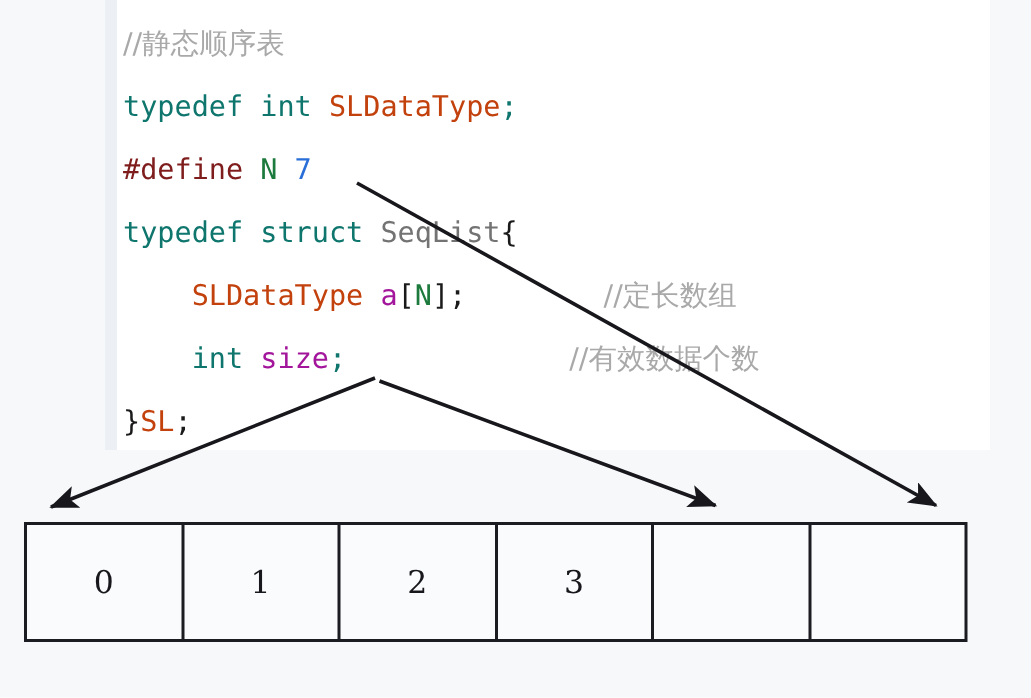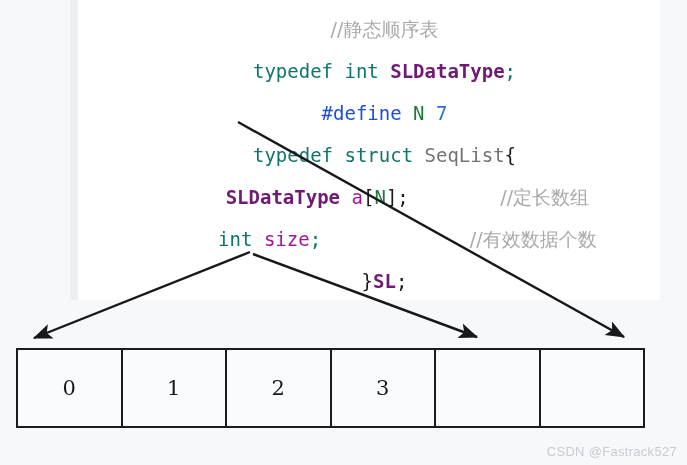--- a/index.html
+++ b/index.html
@@ -13,21 +13,20 @@
     font-family: "Liberation Sans", sans-serif;
     overflow: hidden;
     position: relative;
   }
 
   #stage {
     position: relative;
     width: 687px;
     height: 465px;
     overflow: hidden;
-    text-align: center;
   }
 
   
   #code-panel {
     position: absolute;
     left: 78px;
     top: 0;
     width: 582px;
     height: 300px;
     background: #ffffff;
@@ -53,22 +52,22 @@
   }
   .code-line {
     height: 42px;
     padding-left: 4px;
     white-space: pre;
   }
   .code-line:nth-child(1) { margin-top: 8px; }
 
   .tok-comment  { color: #a9a9a9; font-style: italic; }
   .tok-keyword  { color: #0f766e; }
-  .tok-type     { color: #701a75; font-weight: bold; }
-  .tok-define   { color: #1d4ed8; }
+  .tok-type     { color: #c2410c; }
+  .tok-define   { color: #7f1d1d; }
   .tok-green    { color: #1d7a3d; }
   .tok-teal     { color: #737373; }
   .tok-magenta  { color: #a3169b; }
   .tok-plain    { color: #1a1a1a; }
   .tok-num      { color: #2a6fd8; }
 
   .cn-comment {
     font-family: "DejaVu Sans", sans-serif;
     font-style: normal;
   }
@@ -157,15 +156,14 @@
         <span>3</span>
       </div>
       <div class="array-cell">
         <span></span>
       </div>
       <div class="array-cell">
         <span></span>
       </div>
     </div>
 
-  <div id="watermark">CSDN @Fastrack527</div>
 
 </div>
 
 </body></html>

